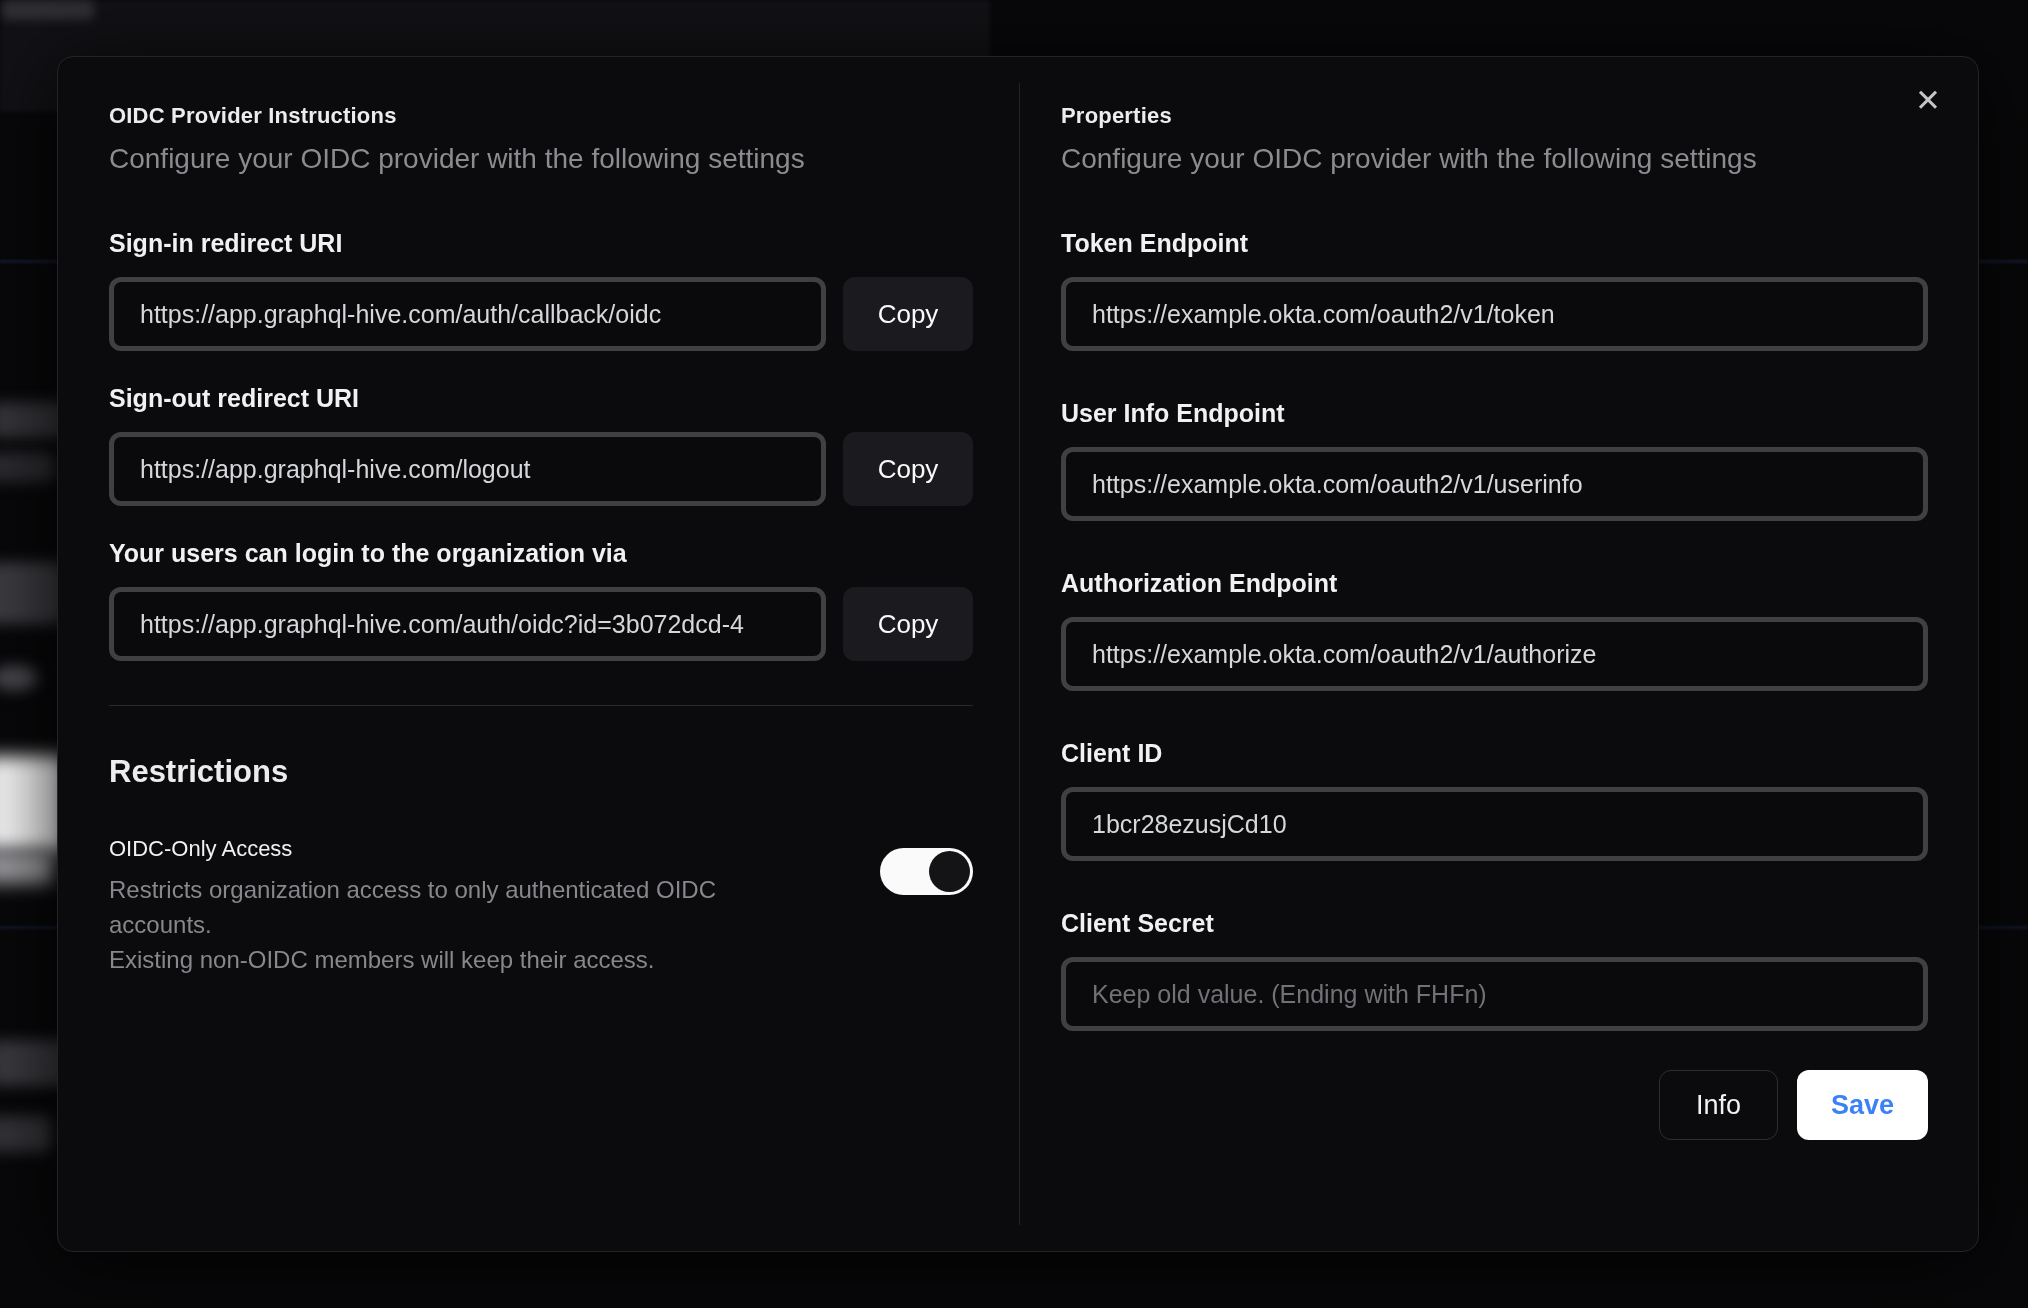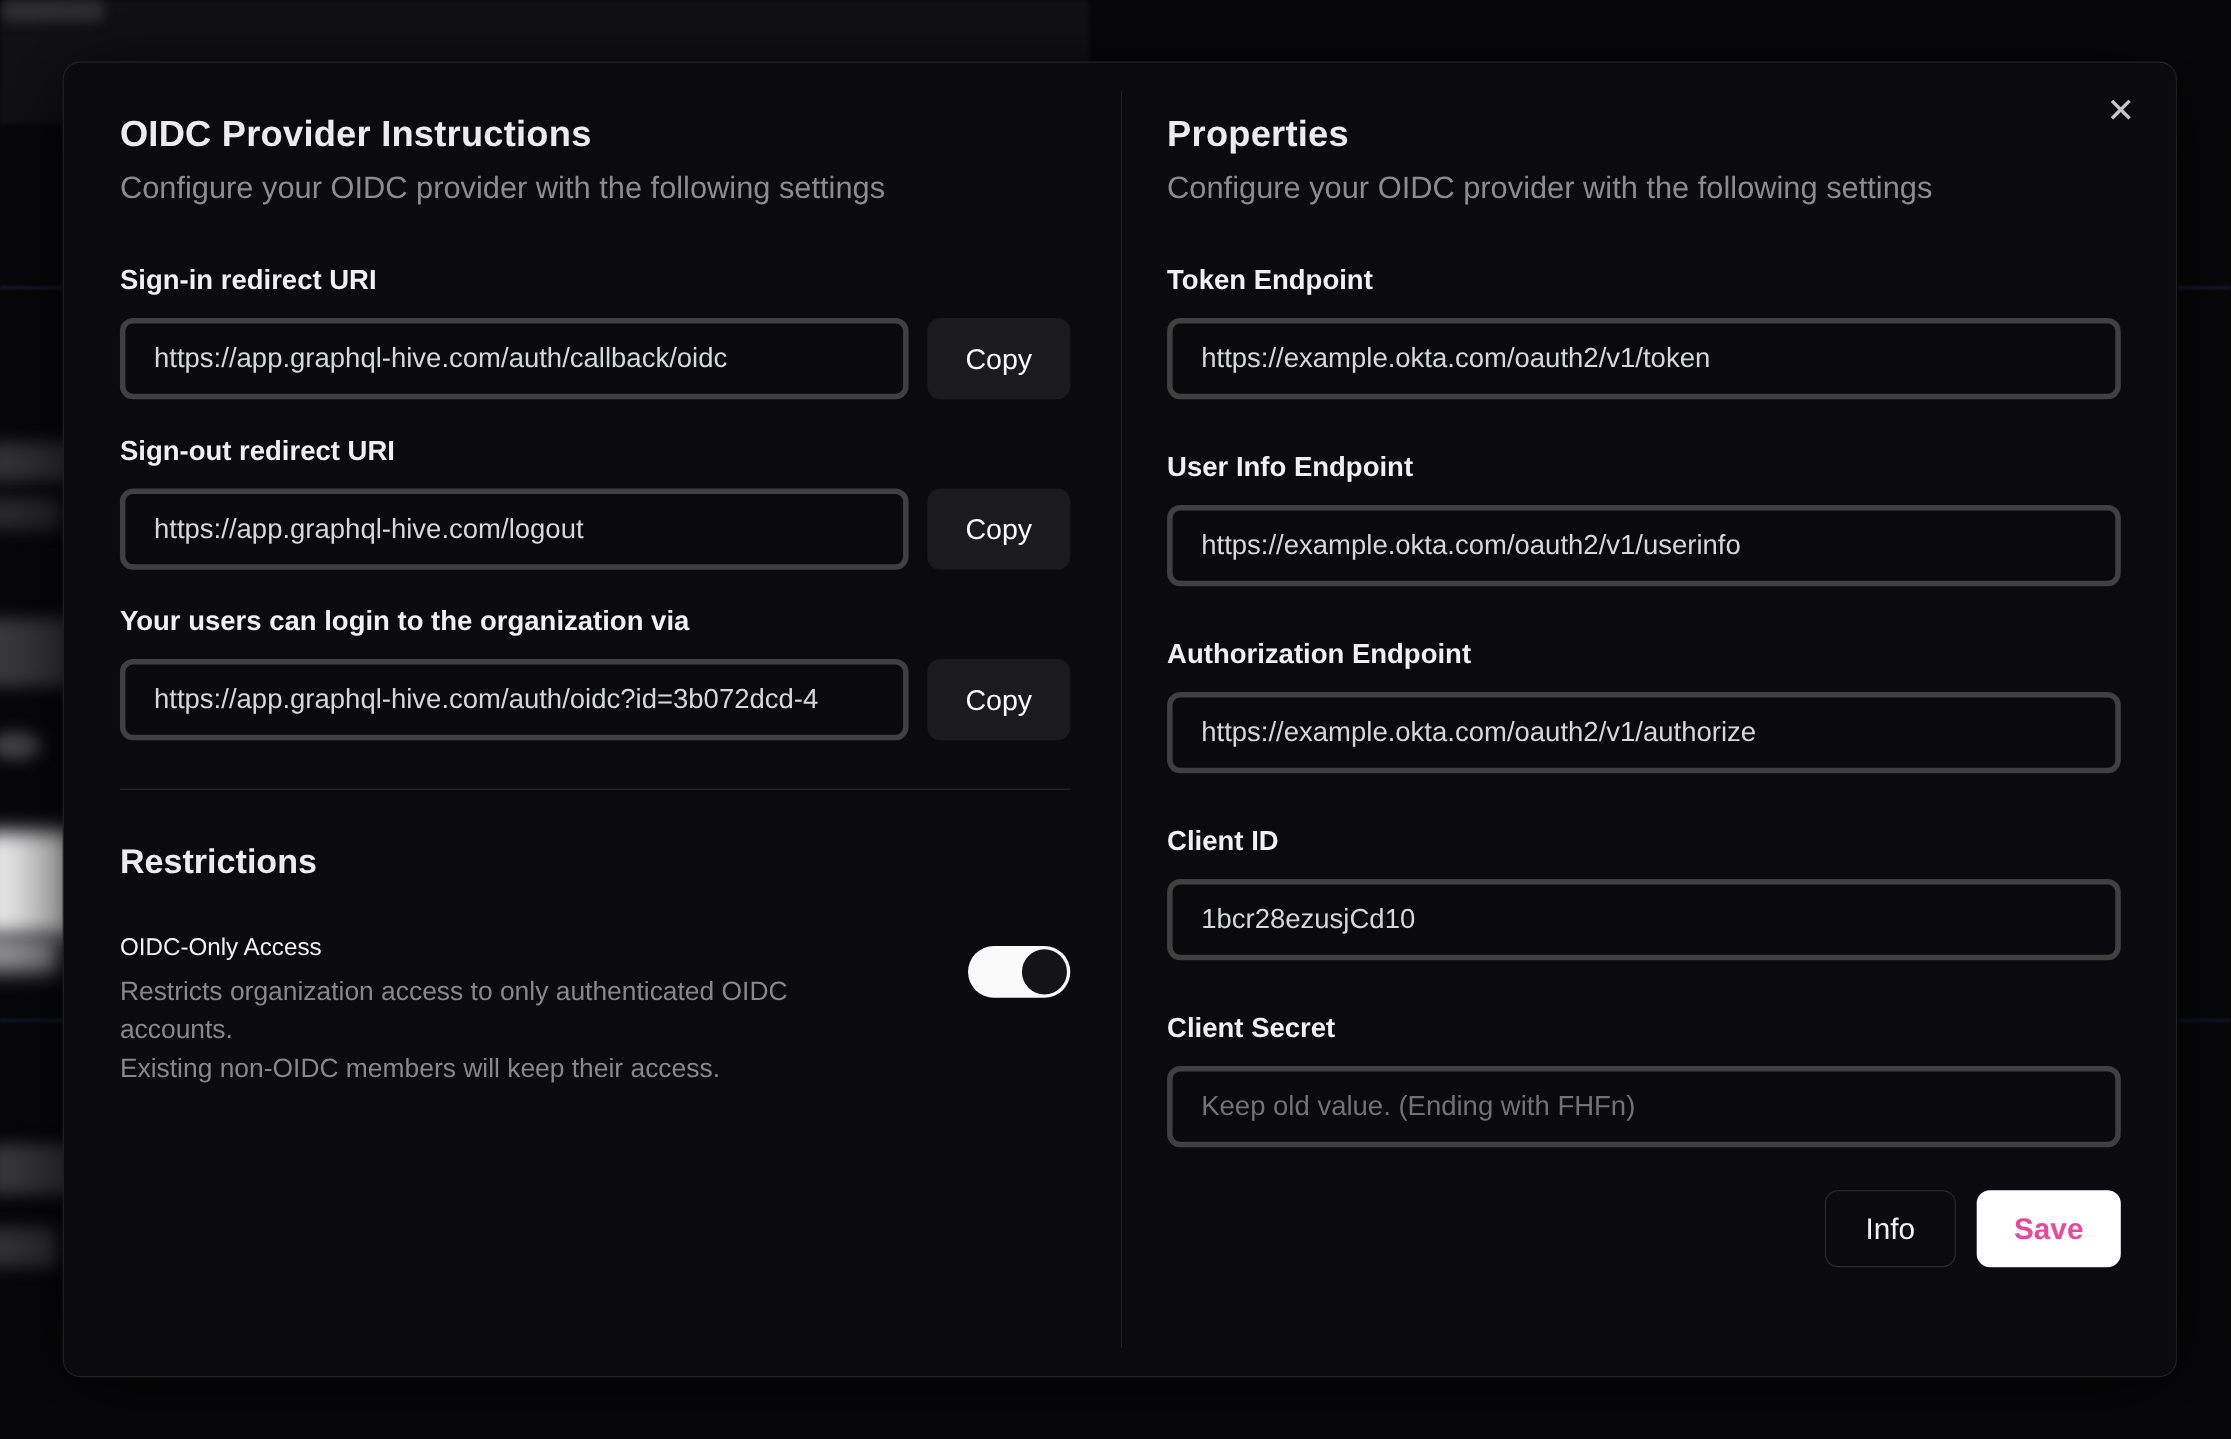--- a/index.html
+++ b/index.html
@@ -25,21 +25,21 @@
   
   .modal { position:absolute; left:57px; top:56px; width:1922px; height:1196px;
            background:#0b0b0d; border:1px solid #242428; border-radius:16px;
            box-shadow:0 10px 80px rgba(0,0,0,.85); z-index:2; display:flex; }
   .v-divider { position:absolute; left:961px; top:26px; bottom:26px; width:1px; background:#232327; }
 
   .col { position:relative; }
   .col-left  { width:961px; padding:46px 46px 0 51px; }
   .col-right { flex:1; padding:46px 50px 0 42px; }
 
-  h1.section-title { font-size:33px; font-weight:700; color:#ececee; letter-spacing:.2px; }
+  h1.section-title { font-size:22px; font-weight:700; color:#ececee; letter-spacing:.2px; }
   .section-sub { margin-top:14px; font-size:28px; color:#8b8b90; }
 
   .field-label { font-size:25px; font-weight:700; color:#f1f1f3; }
 
   .field-group.first { margin-top:54px; }
   .field-group + .field-group { margin-top:33px; }
 
   .input-row { display:flex; gap:17px; margin-top:19px; }
   .text-input { flex:1; height:74px; min-width:0; background:#0a0a0c; border:5px solid #404040;
                 border-radius:12px; padding:0 26px; font-size:25px; color:#d6d7da;
@@ -66,21 +66,21 @@
                   border-radius:50%; background:#141417; }
 
   .r-field.first { margin-top:54px; }
   .r-field + .r-field { margin-top:48px; }
   .r-field .text-input { width:100%; margin-top:19px; display:block; }
 
   .actions { display:flex; justify-content:flex-end; gap:19px; margin-top:39px; }
   .btn { height:70px; border-radius:12px; font-family:"Liberation Sans", sans-serif;
          font-size:27px; cursor:pointer; }
   .btn-close { padding:0 36px; background:transparent; border:1px solid #2e2e32; color:#f2f2f4; font-weight:500; }
-  .btn-save  { padding:0 34px; background:#ffffff; border:none; color:#ec4899; font-weight:700; }
+  .btn-save  { padding:0 34px; background:#ffffff; border:none; color:#3b82f6; font-weight:700; }
 
   .close-x { position:absolute; top:22px; right:28px; width:44px; height:44px; border:none;
              background:transparent; color:#c6c6ca; font-size:31px; line-height:44px;
              text-align:center; cursor:pointer; font-family:"Liberation Sans", sans-serif; }
 </style>
 </head>
 <body>
 
 <div class="page">
 

